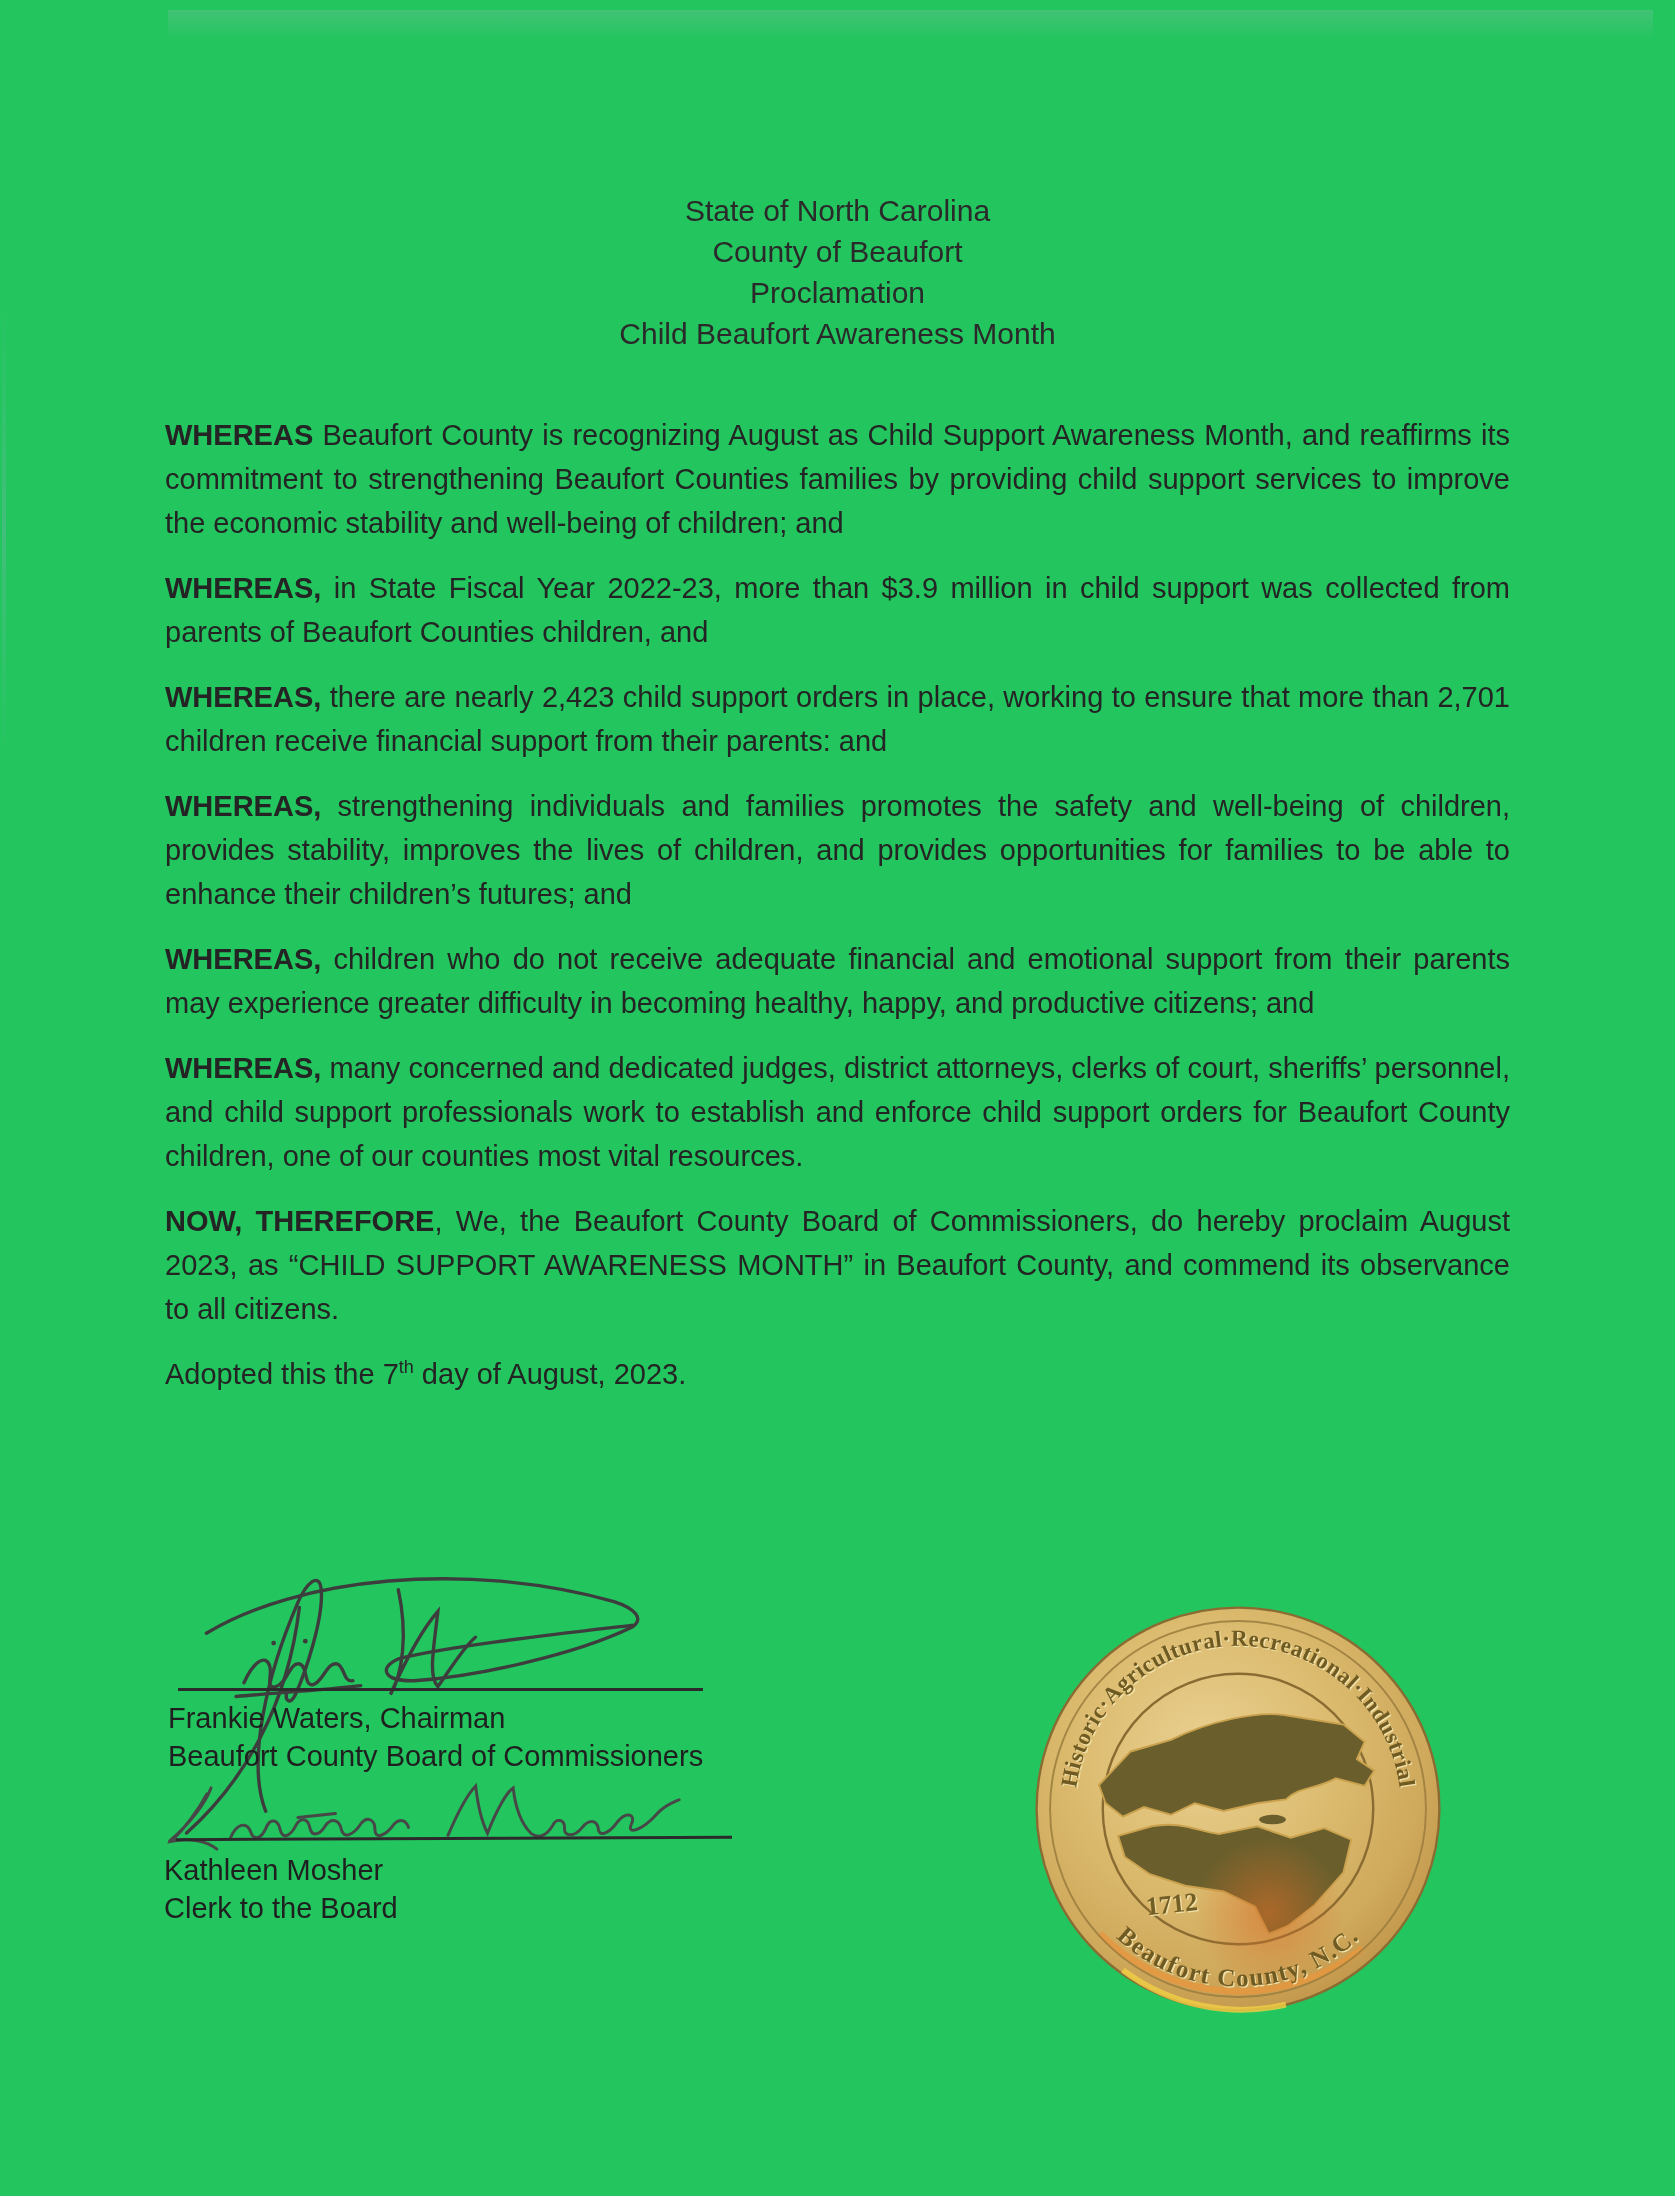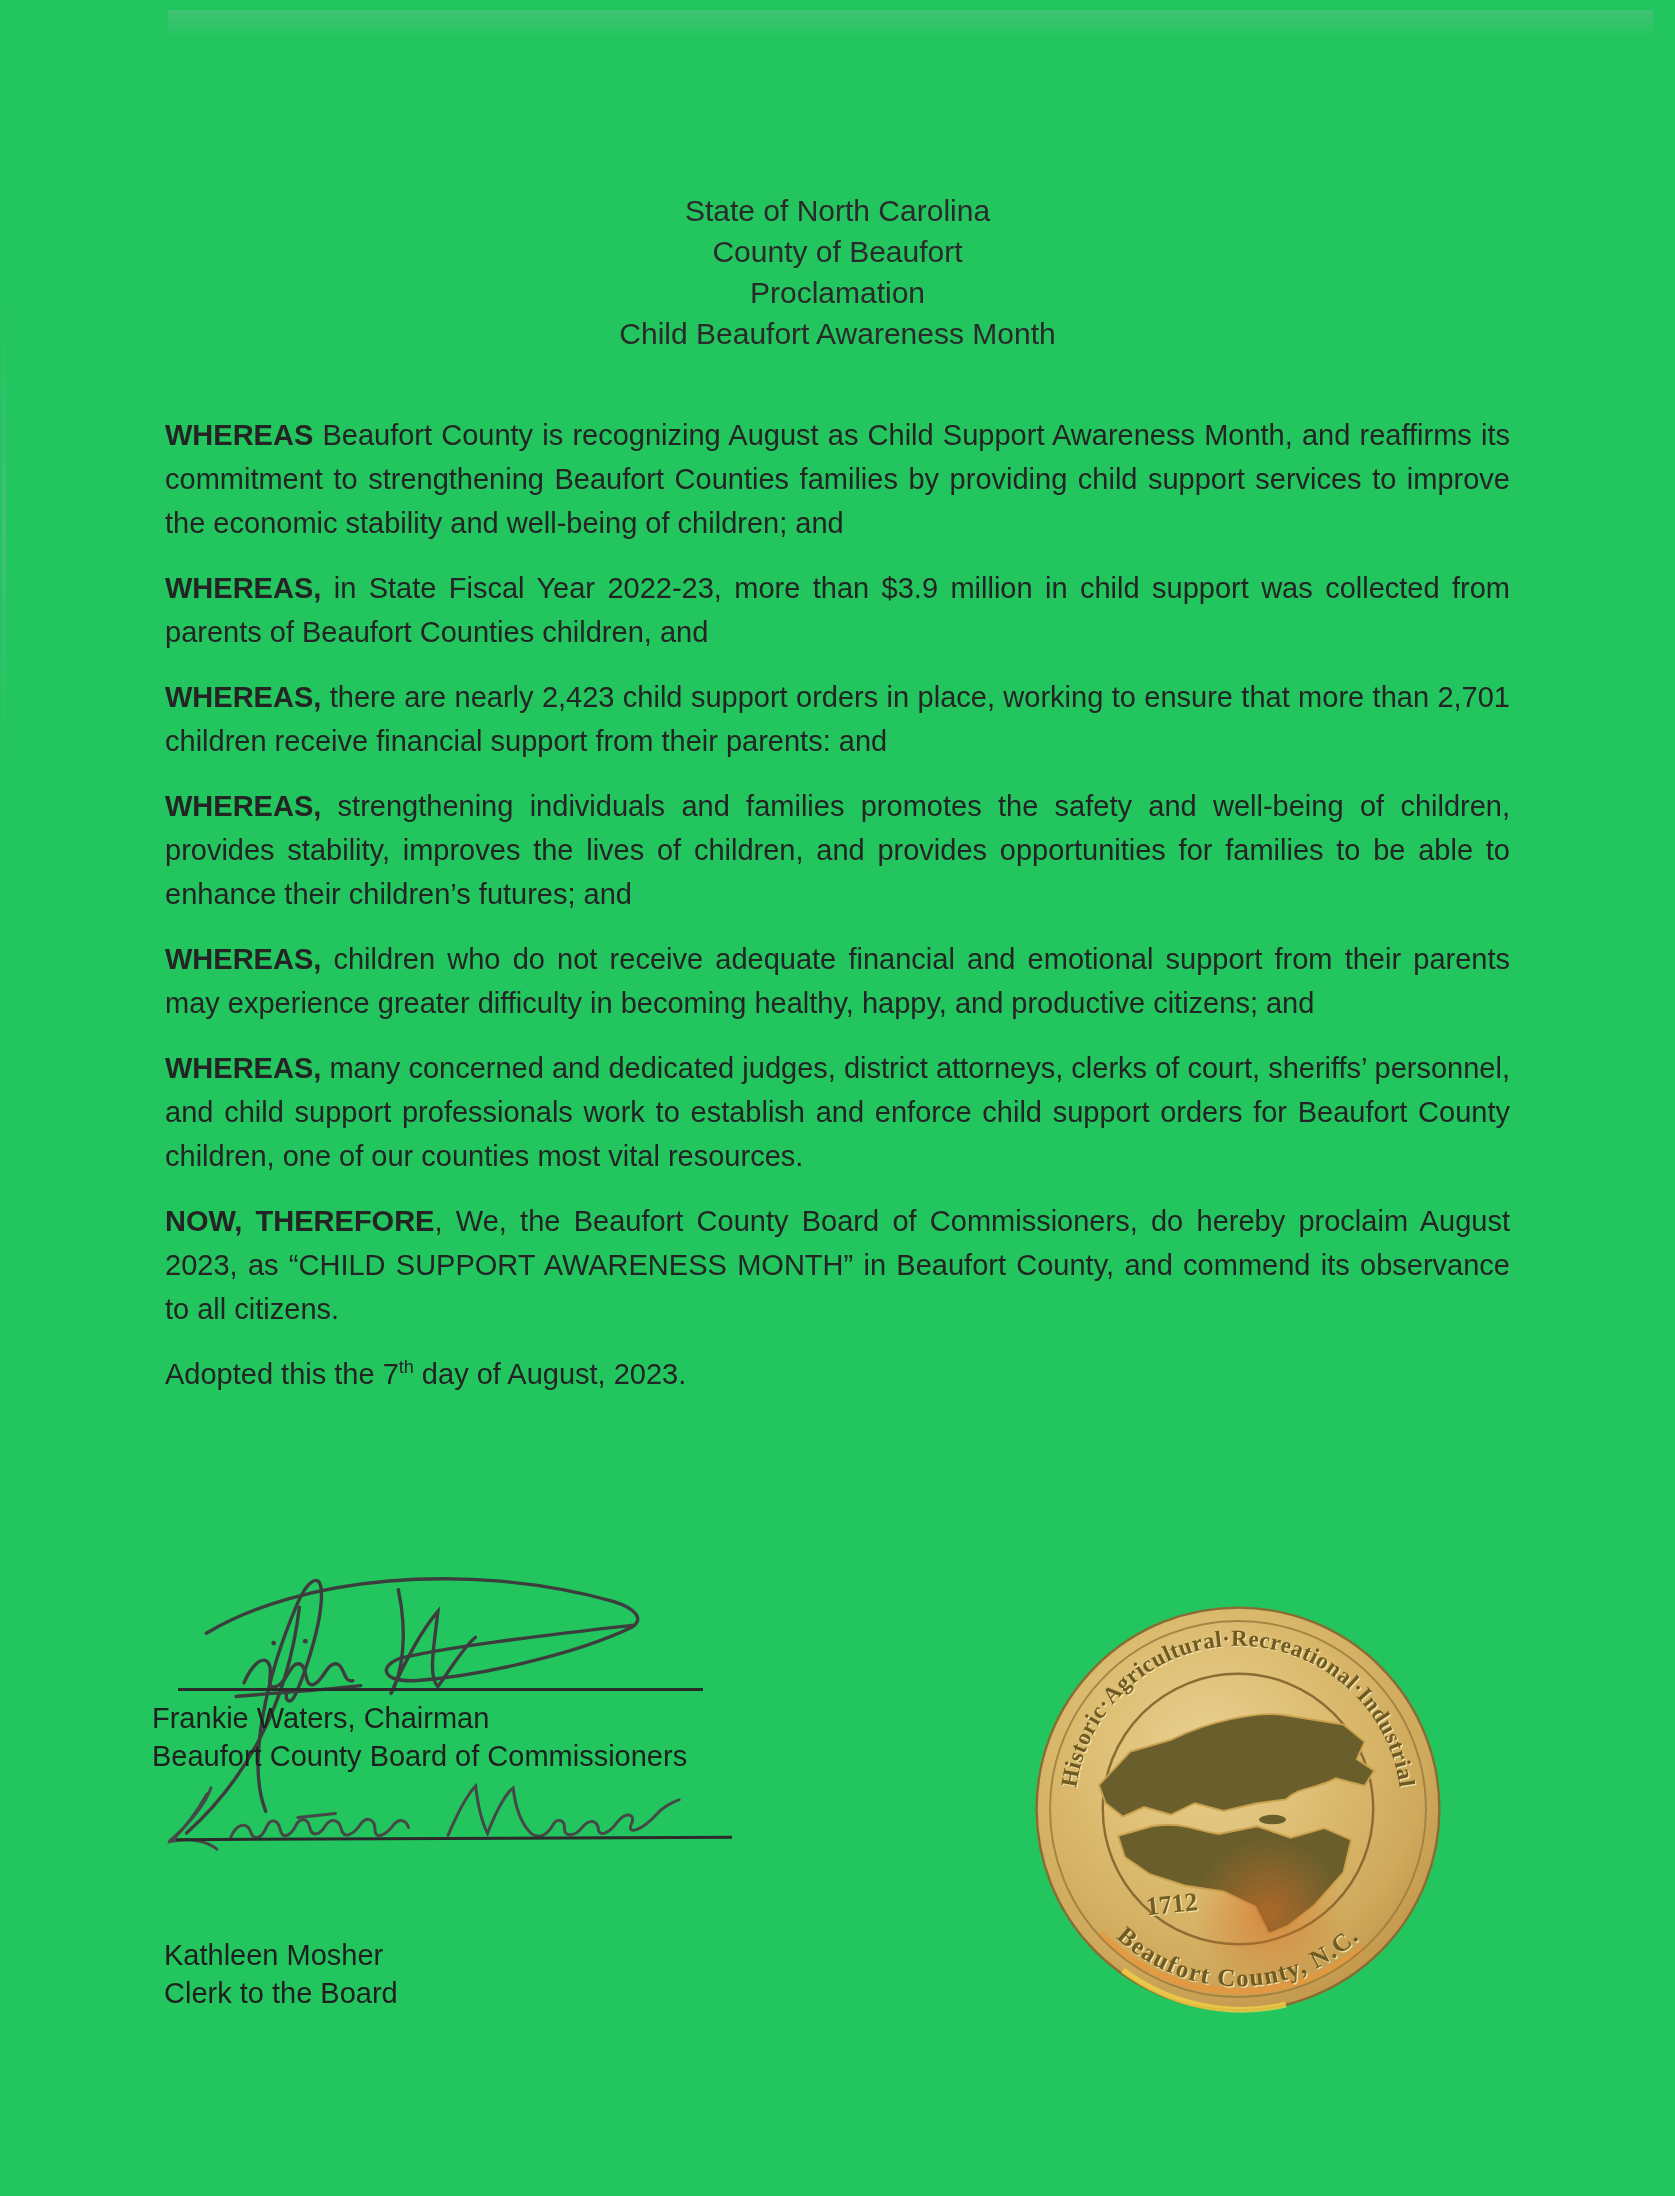--- a/index.html
+++ b/index.html
@@ -77,35 +77,35 @@
       <path d="M 96,128 C 106,106 118,99 122,111 C 125,122 117,134 128,132 C 140,129 142,107 152,109 C 161,111 156,132 166,130 C 176,127 180,107 190,109 C 198,111 196,128 206,126"></path>
       <path d="M 88,142 C 130,138 172,136 214,131"></path>
       <path d="M 252,34 C 262,80 256,120 244,140 C 260,104 278,72 292,56 C 288,92 282,122 292,132 C 306,112 318,92 330,82"></path>
     </g>
     <g fill="#3d3d3d" stroke="none">
       <circle cx="126" cy="88" r="2.4"></circle>
       <circle cx="158" cy="86" r="2.4"></circle>
     </g>
   </svg>
   <div class="sig-line" style="left:178px;top:1688px;width:525px;"></div>
-  <div class="sig-names" style="left:152px;top:1699px;">
+  <div class="sig-names" style="left:168px;top:1699px;">
     <div>Frankie Waters, Chairman</div>
     <div>Beaufort County Board of Commissioners</div>
   </div>
 
   <svg class="sig-svg" style="left:151px;top:1780px;" width="594" height="79" viewBox="0 0 600 80">
     <g fill="none" stroke="#474747" stroke-width="3" stroke-linecap="round">
       <path d="M 18,62 C 38,44 54,24 60,8 M 56,14 C 44,36 30,52 20,62 C 38,58 56,62 66,70"></path>
       <path d="M 80,58 C 86,44 96,42 100,52 C 103,62 111,60 116,48 C 120,38 128,40 130,50 C 132,60 140,58 146,46 C 150,38 158,38 160,48 C 162,58 170,56 176,46 C 182,38 190,40 192,50 C 194,60 204,56 212,44 C 218,36 226,40 226,50 C 226,60 236,58 246,44 C 252,38 258,42 260,48"></path>
       <path d="M 148,38 L 186,34"></path>
       <path d="M 300,56 C 312,28 322,12 328,6 C 330,24 334,42 340,54 C 350,28 360,12 366,8 C 368,26 374,44 384,54 C 392,60 400,56 406,46 C 410,38 418,40 418,48 C 417,58 428,58 436,48 C 442,40 450,40 452,48 C 452,58 462,56 472,42 C 480,32 490,34 486,44 C 480,56 496,52 512,34 C 520,25 530,22 534,20"></path>
     </g>
   </svg>
   <div class="sig-line" style="left:176px;top:1837px;width:556px;transform:rotate(-0.25deg);"></div>
-  <div class="sig-names" style="left:164px;top:1936px;">
+  <div class="sig-names" style="left:164px;top:1851px;">
     <div>Kathleen Mosher</div>
     <div>Clerk to the Board</div>
   </div>
 
   <div class="seal">
     <svg viewBox="0 0 440 440">
       <defs>
         <radialGradient id="sealGold" cx="42%" cy="36%" r="78%">
           <stop offset="0%" stop-color="#e9d092"></stop>
           <stop offset="40%" stop-color="#dcbc70"></stop>

